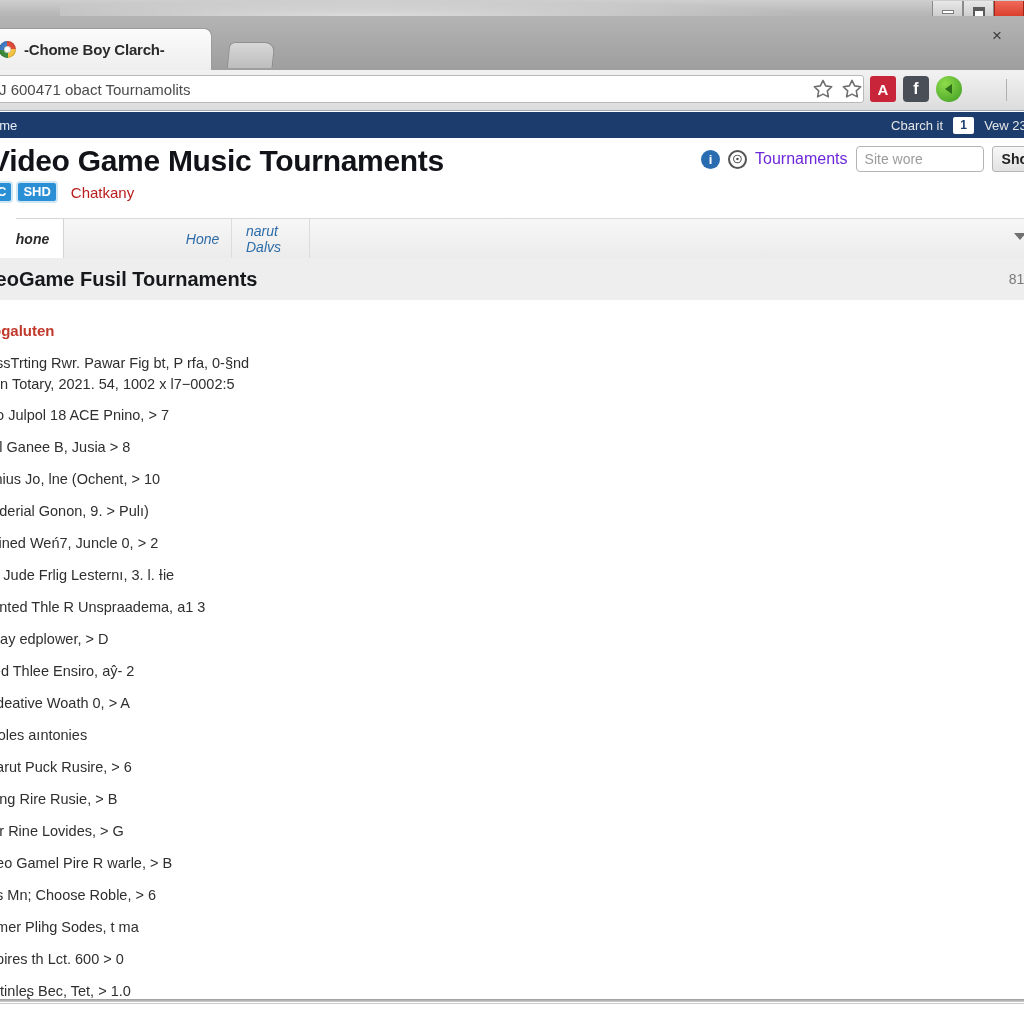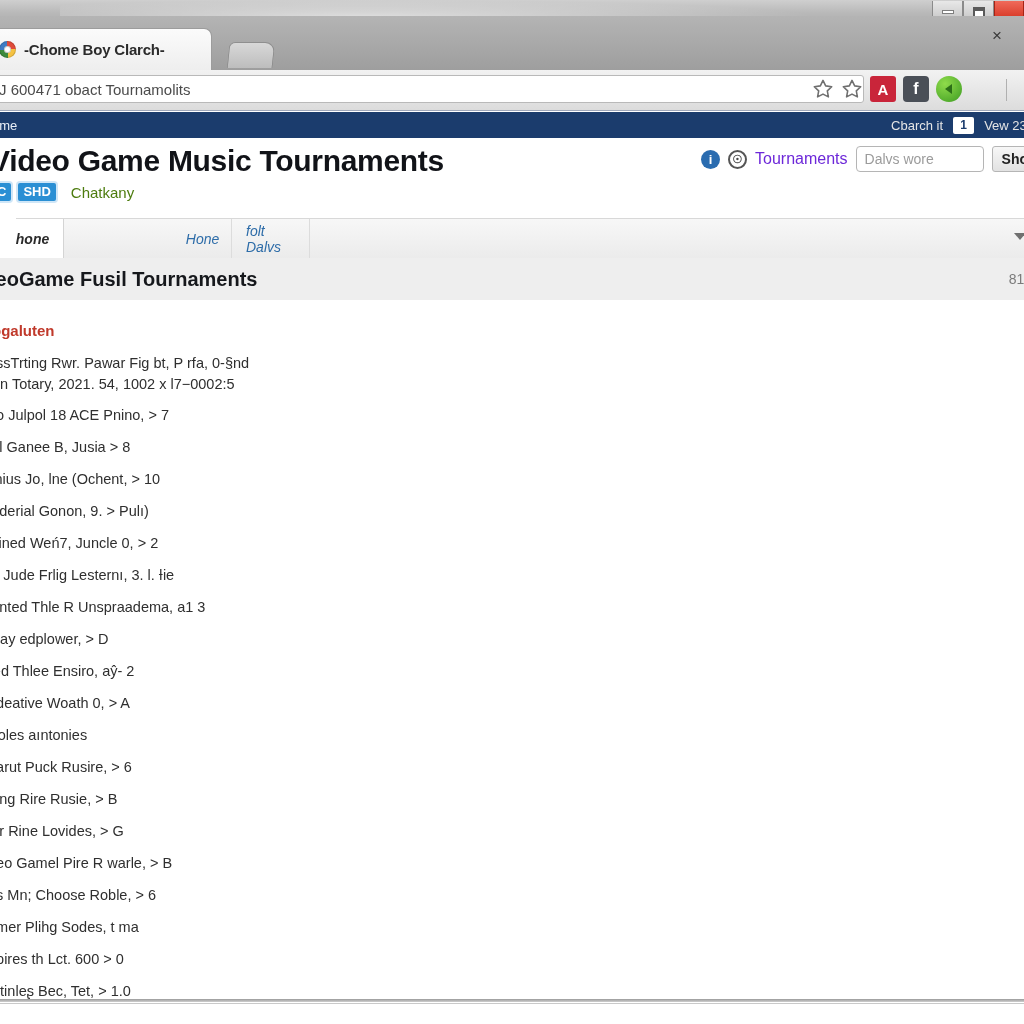--- a/index.html
+++ b/index.html
@@ -181,21 +181,21 @@
     position: absolute; left: -8px; top: 45px;
     display: flex; align-items: center; gap: 7px;
   }
   .badge-sq {
     background: #2a8fd4; color: #ffffff;
     font-size: 13px; font-weight: bold;
     padding: 1px 5px 2px 5px; border-radius: 2px;
     box-shadow: 0 0 0 2px #cfe6f7;
     filter: blur(0.2px);
   }
-  .sub-text { font-size: 15px; color: #4d7c0f; margin-left: 8px; filter: blur(0.3px); }
+  .sub-text { font-size: 15px; color: #b91c1c; margin-left: 8px; filter: blur(0.3px); }
 
   .header-right {
     position: absolute; right: -14px; top: 8px;
     display: flex; align-items: center; gap: 8px;
   }
   .info-circle {
     width: 19px; height: 19px; border-radius: 50%;
     background: #2a6cb0; color: #fff;
     font-size: 13px; font-weight: bold;
     display: flex; align-items: center; justify-content: center;
@@ -362,30 +362,30 @@
     <div class="title-sub">
       <span class="badge-sq">C</span>
       <span class="badge-sq">SHD</span>
       <span class="sub-text">Chatkany</span>
     </div>
     <div class="header-right">
       <span class="info-circle">i</span>
       <span class="info-circle outline">☉</span>
       <span class="header-label">Tournaments</span>
       <div class="site-search">
-        <span>Dalvs wore</span>
+        <span>Site wore</span>
       </div>
       <div class="show-btn">Sho</div>
     </div>
   </div>
 
   <div class="tabsrow">
     <div class="nav-tab active" style="left:-14px;width:62px;">hone</div>
     <div class="nav-tab" style="left:158px;width:58px;">Hone</div>
-    <div class="nav-tab" style="left:216px;width:78px;">folt Dalvs</div>
+    <div class="nav-tab" style="left:216px;width:78px;">narut Dalvs</div>
     <div class="tabs-chevron"></div>
   </div>
 
   <div class="content-head">
     <span class="content-title">leoGame Fusil Tournaments</span>
     <span class="content-count">810</span>
   </div>
 
   <div class="listbody">
     <div class="notice">ogaluten</div>

